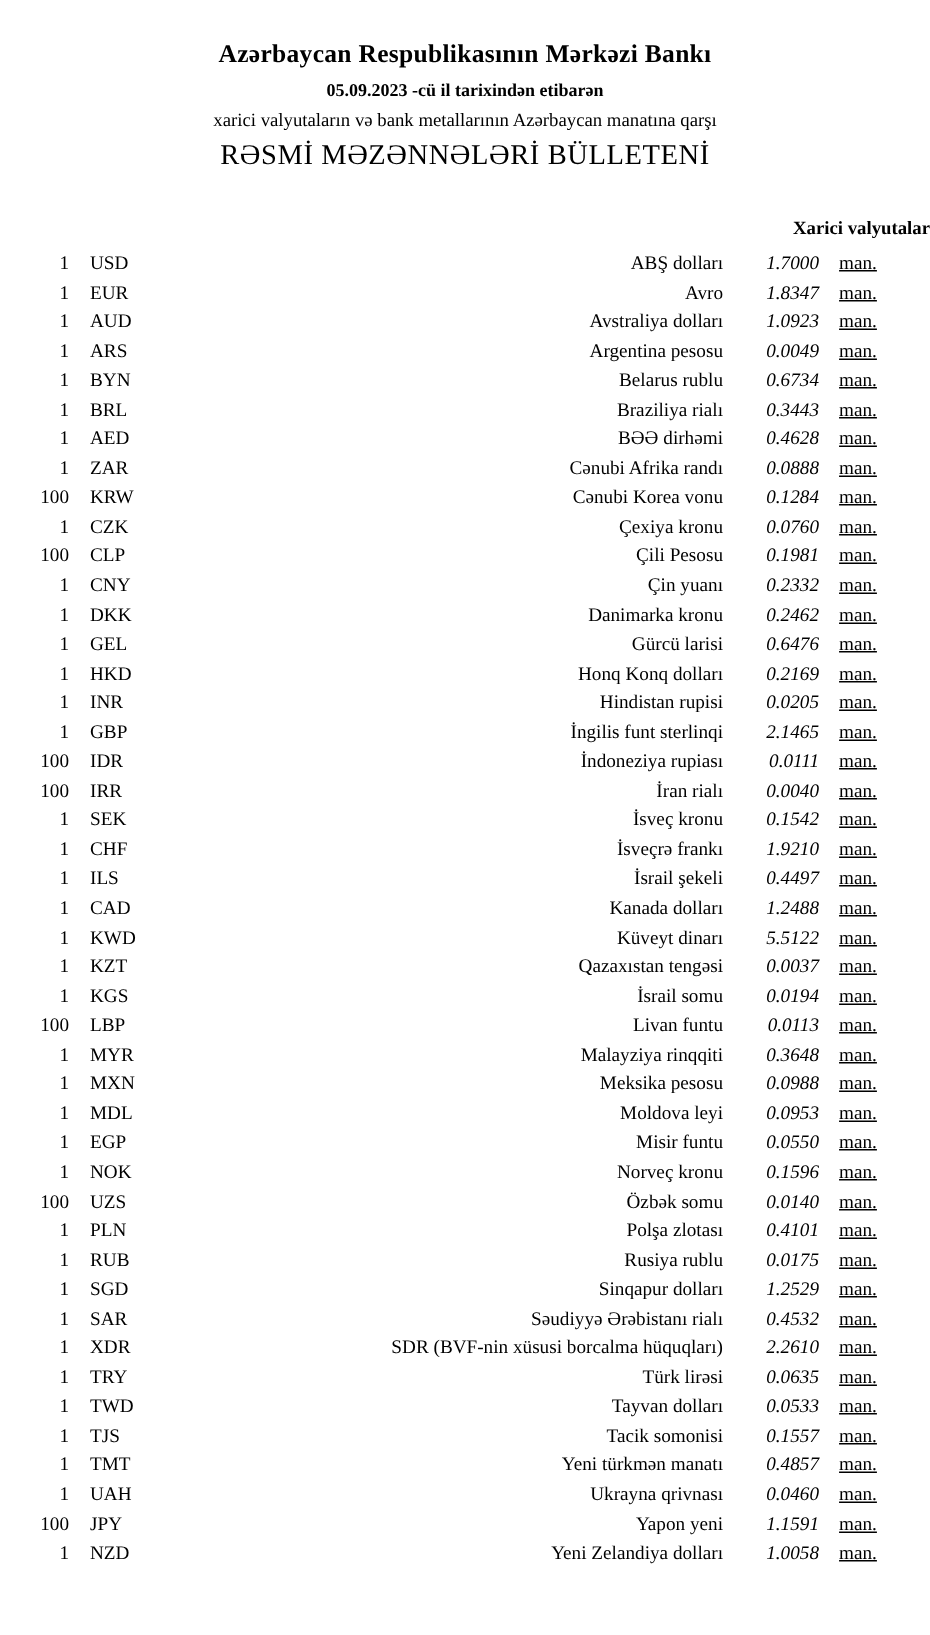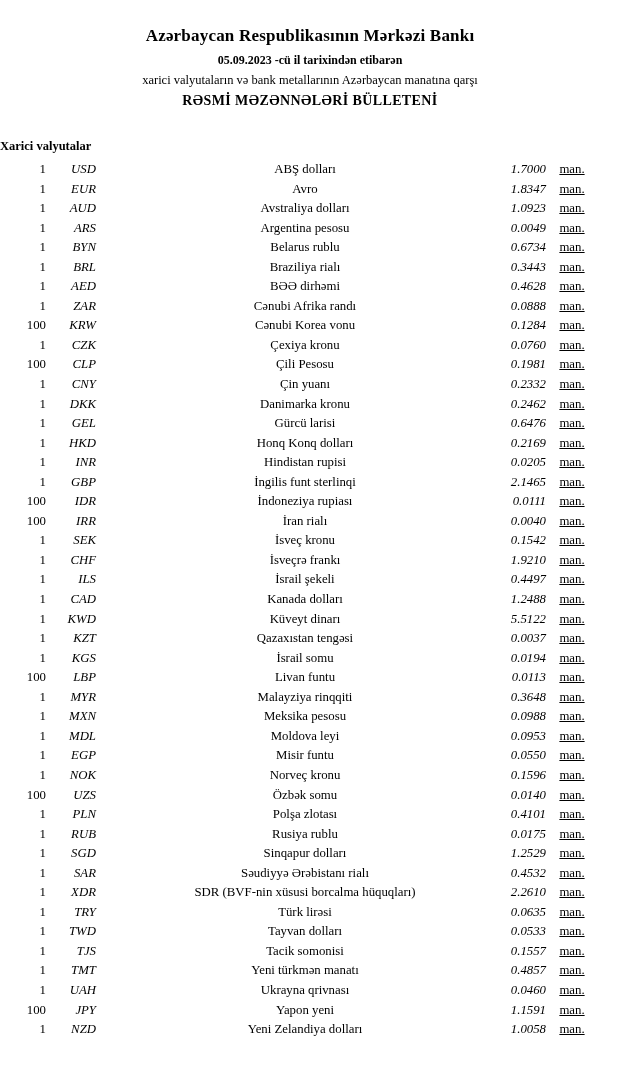--- a/index.html
+++ b/index.html
@@ -26,47 +26,47 @@
     font-size: 12px;
     font-weight: bold;
     margin-bottom: 5px;
   }
   .doc-subtitle {
     font-size: 12.5px;
     font-weight: normal;
     margin-bottom: 5px;
   }
   .doc-bulletin {
-    font-size: 14px;
-    font-weight: bold;
+    font-size: 19px;
+    font-weight: normal;
     letter-spacing: 0.4px;
   }
   .section-title {
-    text-align: left;
+    text-align: right;
     font-size: 12.5px;
     font-weight: bold;
     margin-top: 30px;
     margin-bottom: 6px;
   }
   .rates-table {
     width: 100%;
     padding: 0 28px 0 16px;
   }
   .rate-row {
     display: grid;
     grid-template-columns: 30px 44px 1fr 58px 40px;
     column-gap: 6px;
     align-items: baseline;
     height: 19.55px;
     font-size: 12.8px;
     line-height: 19.55px;
   }
   .col-qty   { text-align: right; }
-  .col-code  { text-align: right; padding-left: 8px; font-style: italic; }
-  .col-name  { text-align: center; padding-left: 2px; margin-left: 24px; }
+  .col-code  { text-align: left; padding-left: 8px; }
+  .col-name  { text-align: right; padding-left: 2px; margin-left: 24px; }
   .col-rate  { text-align: right; font-weight: normal; font-style: italic; }
   .col-unit  { text-align: center; text-decoration: underline; }
 </style>
 </head>
 <body>
 
 <div class="page">
 
   <div class="doc-header">
     <div class="doc-title">Azərbaycan Respublikasının Mərkəzi Bankı</div>

